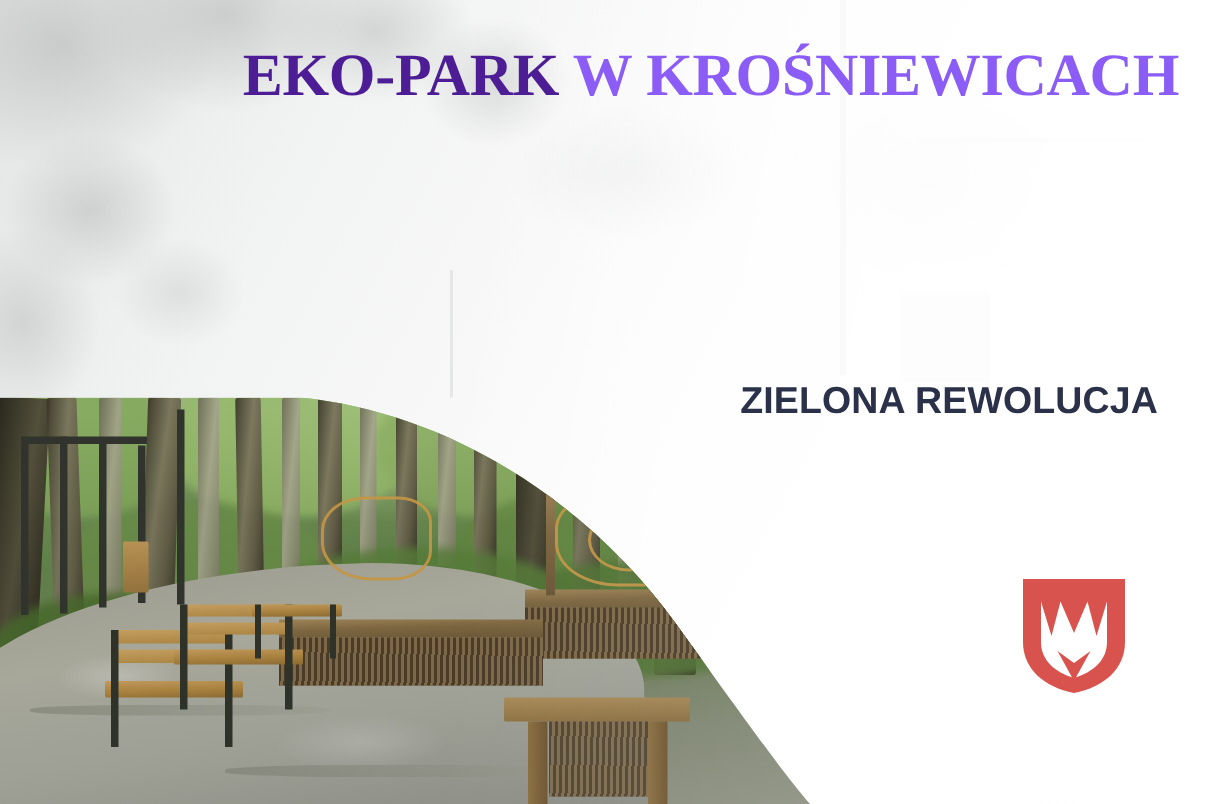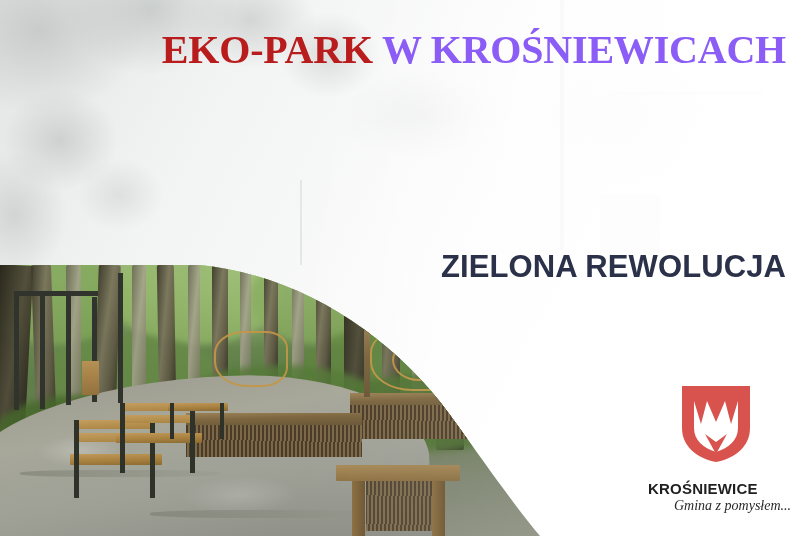--- a/index.html
+++ b/index.html
@@ -53,32 +53,32 @@
     right: 18px;
     top: 28px;
     text-align: right;
     font-family: "Liberation Serif", "DejaVu Serif", serif;
     font-weight: 700;
     font-size: 40px;
     line-height: 44px;
     letter-spacing: -0.2px;
     white-space: nowrap;
   }
-  .headline .part-red  { color: #b91c1c; }
+  .headline .part-red  { color: #4c1d95; }
   .headline .part-navy { color: #8b5cf6; }
 
   
   .subtitle {
     position: absolute;
-    right: 18px;
+    right: 32px;
     top: 252px;
     text-align: right;
     font-family: "Liberation Sans", sans-serif;
     font-weight: 700;
-    font-size: 31px;
+    font-size: 25px;
     line-height: 30px;
     letter-spacing: 0.1px;
     white-space: nowrap;
   }
   .subtitle .line-navy { color: #2b3149; display: block; }
   .subtitle .line-red  { color: #e2112c; display: block; }
 
   
   .photo-frame {
     position: absolute;
@@ -347,19 +347,15 @@
 
   <div class="logo">
     <div class="logo-shield-wrap">
       <svg viewBox="0 0 72 80" width="72" height="80" aria-hidden="true">
         <path d="M 2,2 L 70,2 L 70,44 C 70,62 56,74 36,78 C 16,74 2,62 2,44 Z" fill="#d9534e"></path>
         <path d="M 14,17 L 21,40 L 27,17 L 36,38 L 45,17 L 51,40 L 58,17
                  L 58,44 C 58,56 49,64 36,68 C 23,64 14,56 14,44 Z" fill="#ffffff"></path>
         <path d="M 25,50 L 36,70 L 47,50 L 36,58 Z" fill="#d9534e"></path>
       </svg>
     </div>
-    <div class="logo-text">
-      <div class="logo-name">KROŚNIEWICE</div>
-      <div class="logo-tagline">Gmina z pomysłem...</div>
-    </div>
   </div>
 
 </div>
 
 </body></html>

